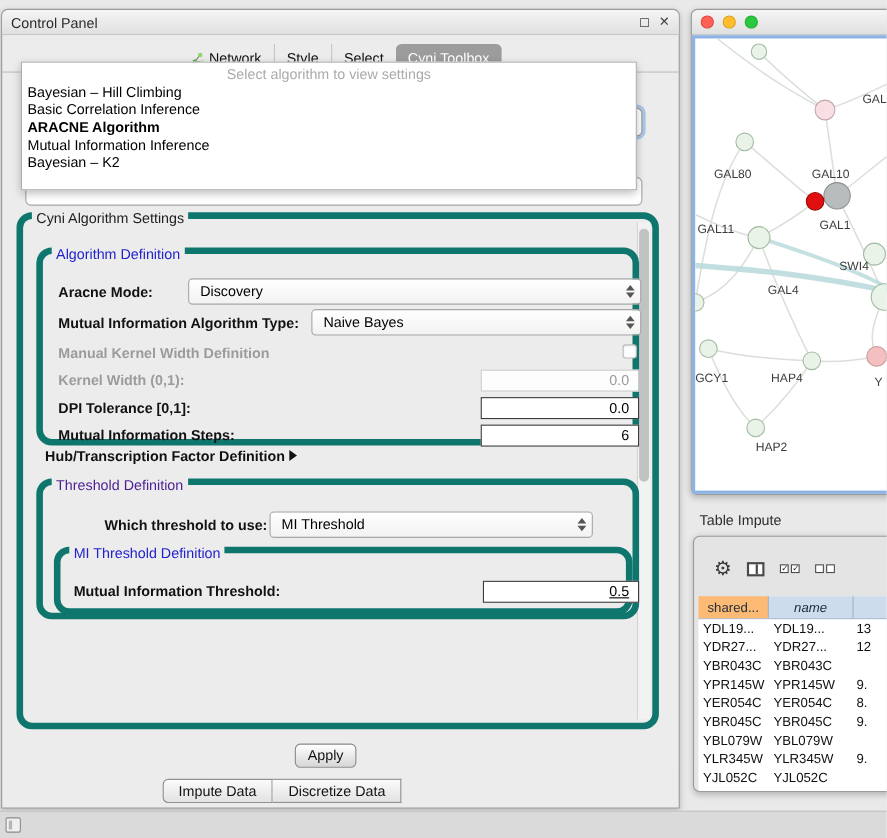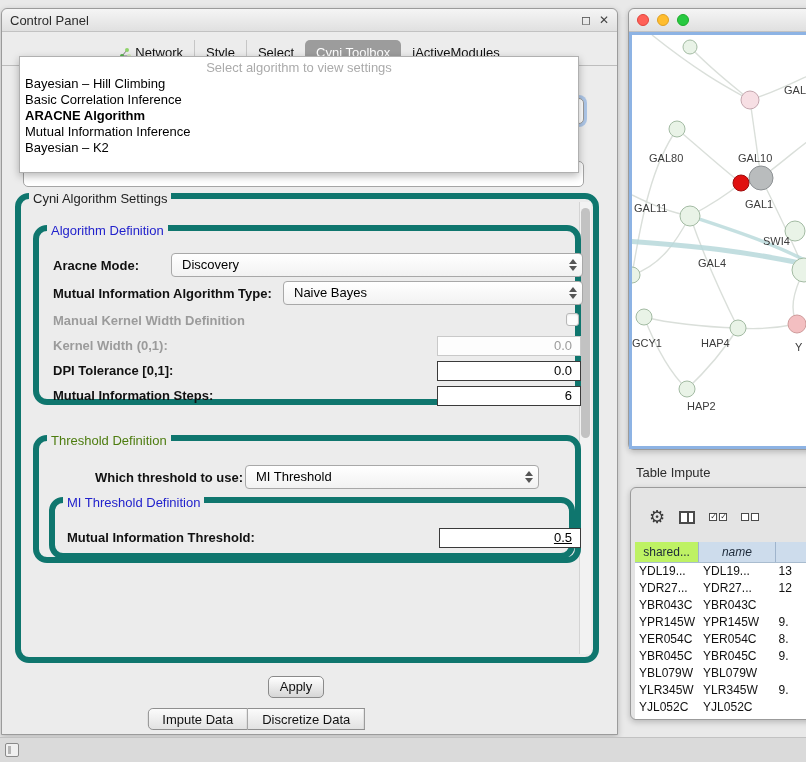--- a/index.html
+++ b/index.html
@@ -65,21 +65,21 @@
     box-shadow:0 0 0 3px rgba(120,165,225,.55); z-index:4;
   }
 
   
   .groupbox { position:absolute; border:6px solid #0f766e; border-radius:14px; }
   .group-title {
     position:absolute; top:-8px; left:8px; background:#ececec; padding:0 4px;
     font-size:13px; color:#222; white-space:nowrap;
   }
   .group-title.blue  { color:#2222cc; }
-  .group-title.green { color:#4d7c0f; }
+  .group-title.green { color:#4c1d95; }
 
   #settings-group { left:13px; top:184px; width:584px; height:470px; }
 
   .vscroll {
     position:absolute; top:3px; bottom:3px; right:2px; width:12px;
     background:#f2f2f2; border-left:1px solid #d4d4d4;
   }
   .vscroll .thumb { position:absolute; left:1px; top:6px; width:9px; height:230px; background:#c2c2c2; border-radius:5px; }
 
   .lbl  { position:absolute; font-weight:bold; font-size:13px; color:#111; white-space:nowrap; }
@@ -151,21 +151,21 @@
   .gear { font-size:18px; color:#3a3a3a; line-height:1; }
   .col-icon { width:16px; height:13px; border:2px solid #4a4a4a; background:#fff; position:relative; display:inline-block; }
   .col-icon i { position:absolute; left:6px; top:0; bottom:0; width:2px; background:#4a4a4a; }
   .chk-pair { display:inline-flex; gap:2px; }
   .chk { width:8px; height:8px; border:1.5px solid #4a4a4a; background:#fff; position:relative; display:inline-block; }
   .chk.checked::after { content:"✓"; position:absolute; left:0; top:-2px; font-size:8px; color:#2a2a2a; }
 
   .tb-table { position:absolute; left:4px; right:0; top:54px; bottom:0; background:#fff; }
   .tb-head { position:absolute; left:0; right:0; top:0; height:21px; background:#cddcec; border-bottom:1px solid #a9bccf; display:flex; }
   .th { font-size:12px; color:#1d2a3a; line-height:21px; text-align:center; border-right:1px solid #9fb4cc; }
-  .th.c1 { width:72px; background:#bef264; }
+  .th.c1 { width:72px; background:#fdba74; }
   .th.c2 { width:86px;font-style:italic; }
   .th.c3 { width:60px; border-right:none; }
   .tb-rows { position:absolute; left:0; right:0; top:21px; bottom:0; overflow:hidden; }
   .tr { display:flex; height:17px; line-height:17px; font-size:12px; color:#111; background:#fff; }
   .td.c1 { width:72px; padding-left:4px; }
   .td.c2 { width:86px; padding-left:4px; }
   .td.c3 { width:60px; padding-left:3px; }
 
   
   #footer { position:absolute; left:0; top:737px; width:806px; height:25px; background:#dadada; border-top:1px solid #c2c2c2; }
@@ -198,23 +198,20 @@
     </div>
     <div class="tab">
       <span>Style</span>
     </div>
     <div class="tab">
       <span>Select</span>
     </div>
     <div class="tab active">
       <span>Cyni Toolbox</span>
     </div>
-    <div class="tab">
-      <span>jActiveModules</span>
-    </div>
   </div>
 
   <div id="focus-fragment"></div>
   <div id="combo-remnant"></div>
 
   <div id="algo-popup">
     <div class="popup-prompt">Select algorithm to view settings</div>
     <div class="popup-item">Bayesian – Hill Climbing</div>
     <div class="popup-item">Basic Correlation Inference</div>
     <div class="popup-item selected">ARACNE Algorithm</div>
@@ -262,20 +259,23 @@
       <div class="numfield" style="left:398px; top:130px; width:144px;">
         <span>0.0</span>
       </div>
 
       <span class="lbl" style="left:14px; top:157px;">Mutual Information Steps:</span>
       <div class="numfield" style="left:398px; top:155px; width:144px;">
         <span>6</span>
       </div>
     </div>
 
+    <div class="abs" style="left:20px; top:208px; height:18px;">
+      <span class="lbl" style="position:static;">Hub/Transcription Factor Definition</span><span class="tri-right"></span>
+    </div>
 
     <div class="groupbox" style="left:12px; top:236px; width:548px; height:128px;">
       <span class="group-title green">Threshold Definition</span>
 
       <span class="lbl" style="left:56px; top:29px;">Which threshold to use:</span>
       <div class="combo" style="left:206px; top:24px; width:294px;">
         <span>MI Threshold</span>
         <span class="combo-arrows">
             <i class="tri-up"></i>
             <i class="tri-down"></i>

